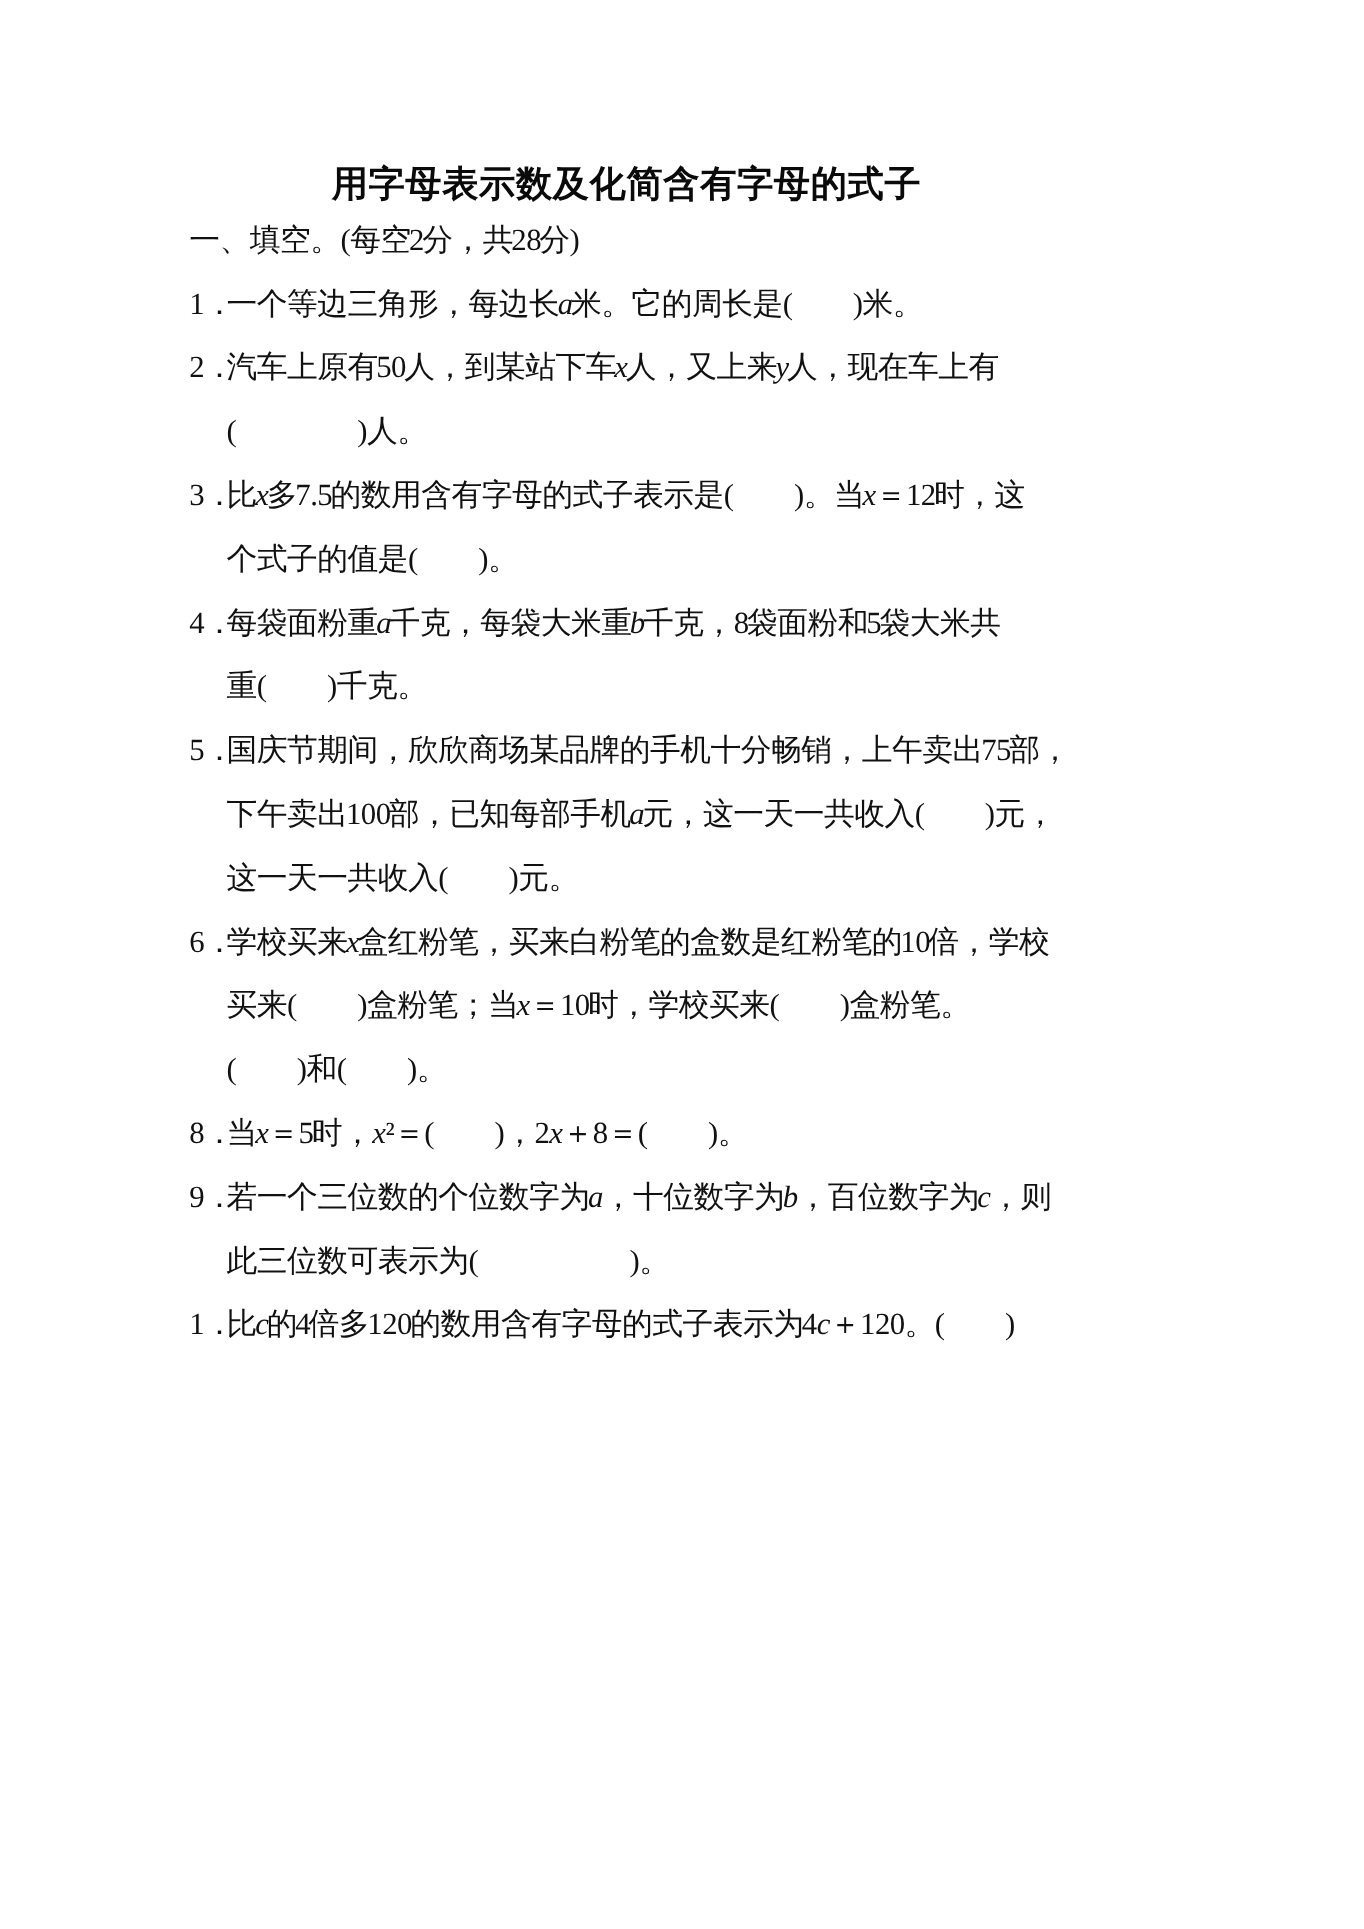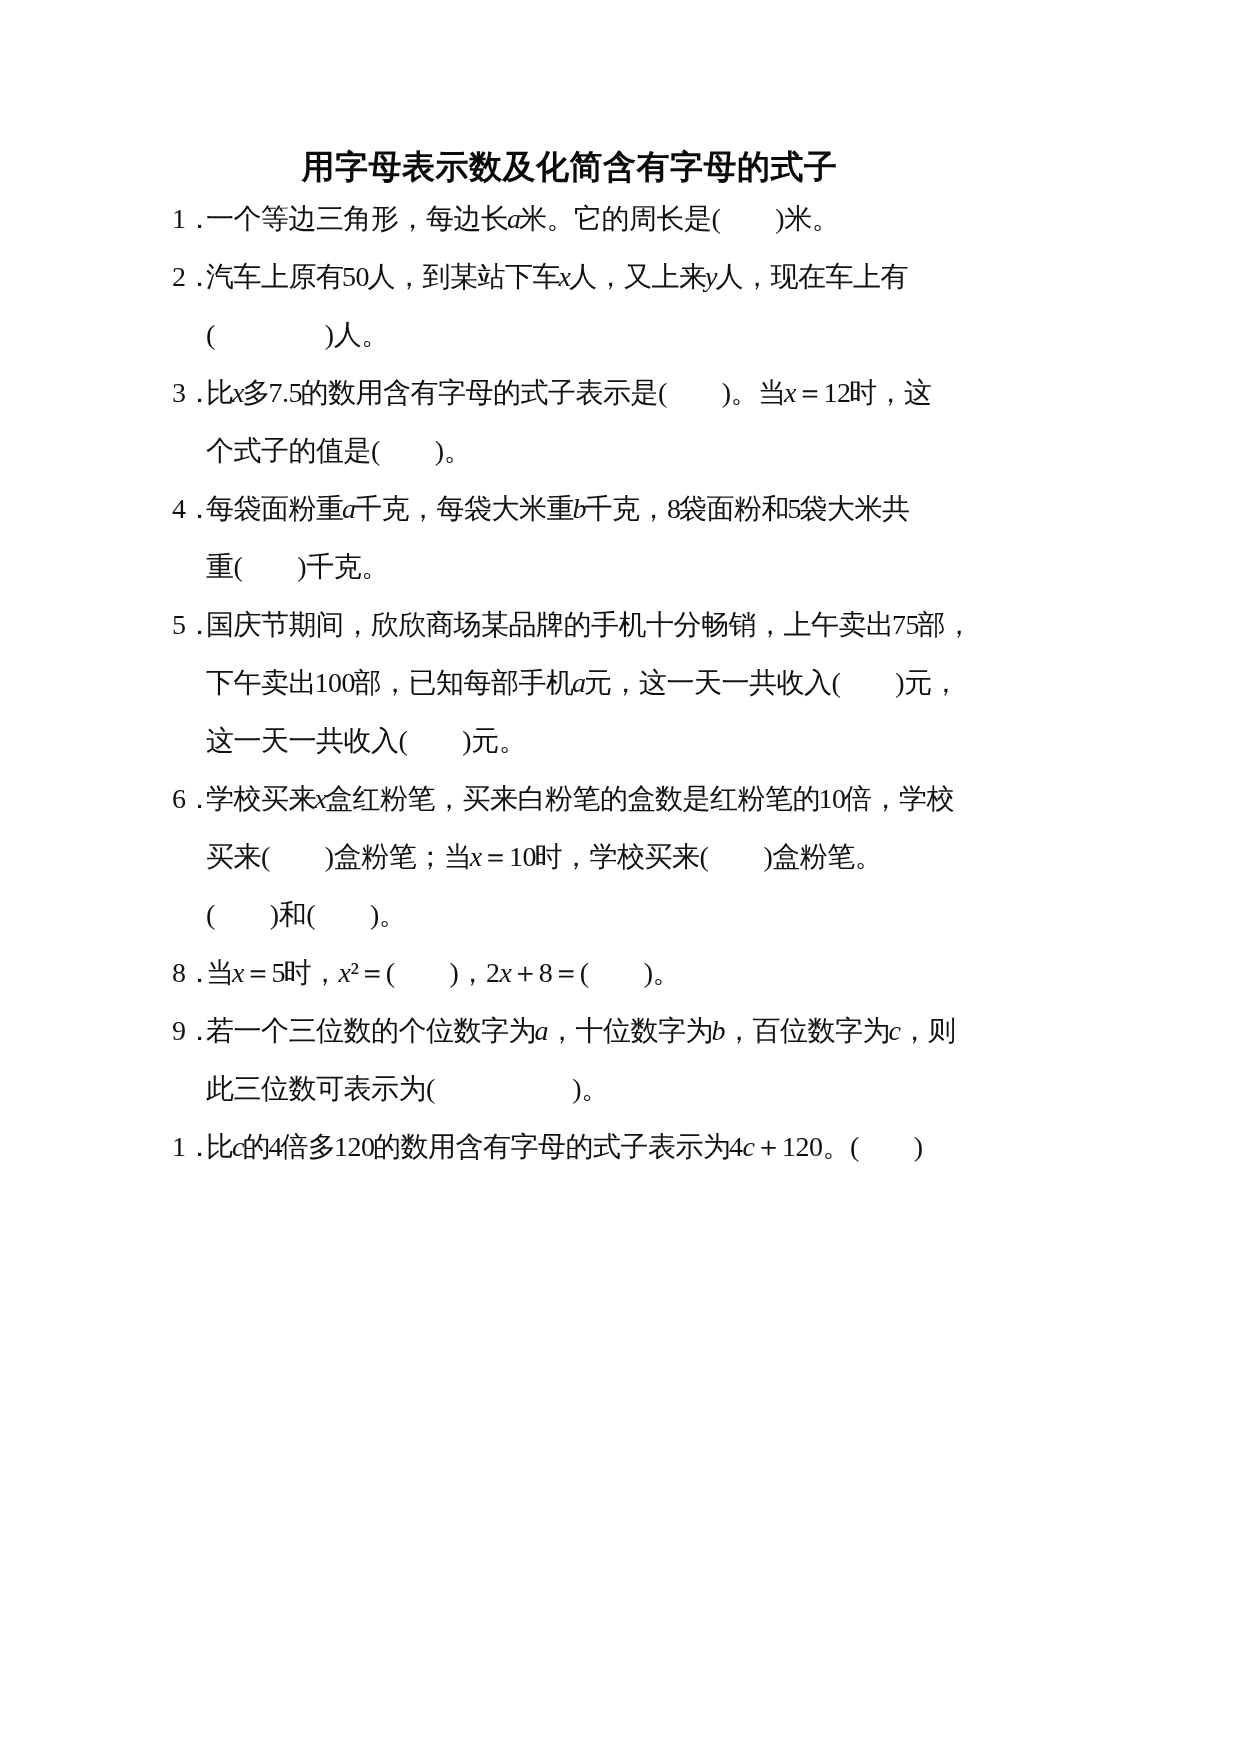--- a/index.html
+++ b/index.html
@@ -55,20 +55,21 @@
     font-style: italic;
     font-family: "Liberation Serif", "DejaVu Serif", serif;
   }
 </style>
 </head>
 <body>
 
 <div class="page">
   <div class="doc-title">用字母表示数及化简含有字母的式子</div>
   <div class="content">
+      <div class="line heading">一、填空。(每空 2 分，共 28 分)</div>
       <div class="line q-first"><span class="q-num">1．</span><span>一个等边三角形，每边长 <i class="var">a</i> 米。它的周长是(　　)米。</span></div>
       <div class="line q-first"><span class="q-num">2．</span><span>汽车上原有 50 人，到某站下车 <i class="var">x</i> 人，又上来 <i class="var">y</i> 人，现在车上有</span></div>
       <div class="line q-cont"><span>(　　　　)人。</span></div>
       <div class="line q-first"><span class="q-num">3．</span><span>比 <i class="var">x</i> 多 7.5 的数用含有字母的式子表示是(　　)。当 <i class="var">x</i>＝12 时，这</span></div>
       <div class="line q-cont"><span>个式子的值是(　　)。</span></div>
       <div class="line q-first"><span class="q-num">4．</span><span>每袋面粉重 <i class="var">a</i> 千克，每袋大米重 <i class="var">b</i> 千克，8 袋面粉和 5 袋大米共</span></div>
       <div class="line q-cont"><span>重(　　)千克。</span></div>
       <div class="line q-first"><span class="q-num">5．</span><span>国庆节期间，欣欣商场某品牌的手机十分畅销，上午卖出 75 部，</span></div>
       <div class="line q-cont"><span>下午卖出 100 部，已知每部手机 <i class="var">a</i> 元，这一天一共收入(　　)元，</span></div>
       <div class="line q-cont"><span>这一天一共收入(　　)元。</span></div>

